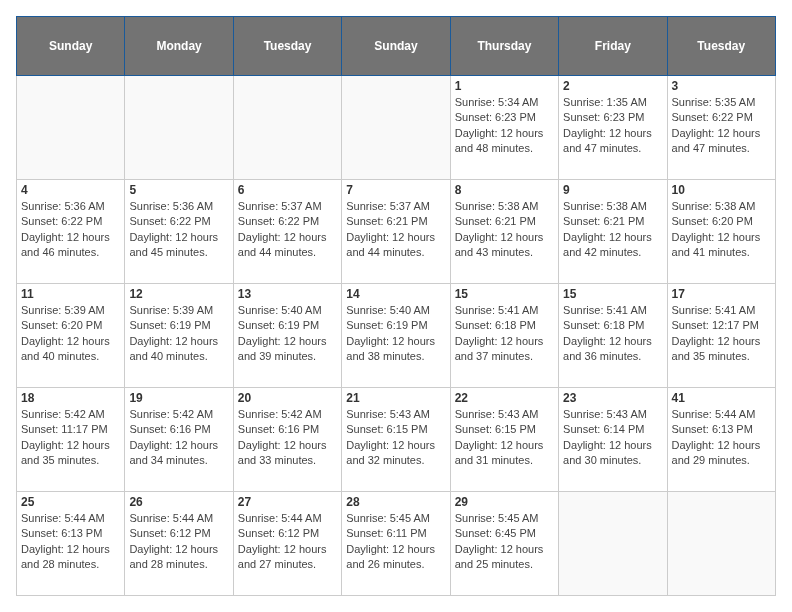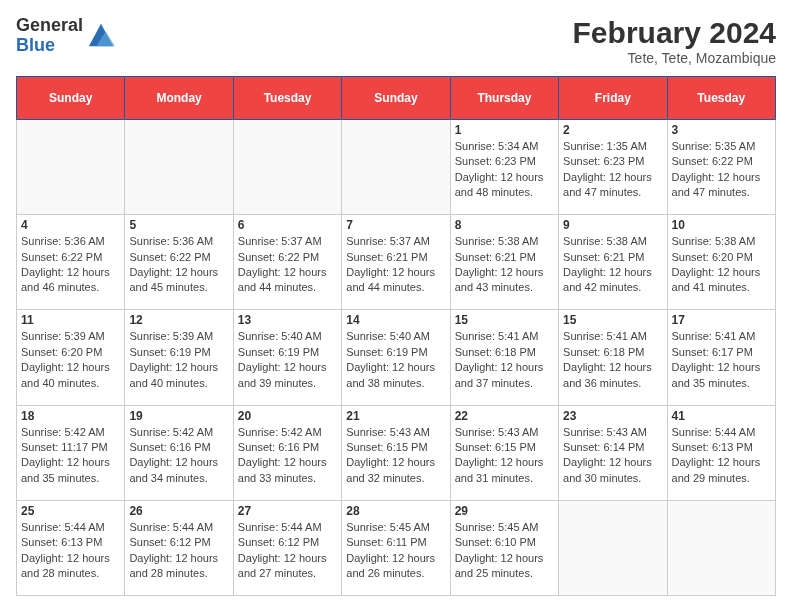--- a/index.html
+++ b/index.html
@@ -61,25 +61,25 @@
       color: #555;
     }
     .calendar {
       flex: 1;
       border: 1px solid #ccc;
       border-collapse: collapse;
       width: 100%;
       table-layout: fixed;
     }
     .calendar th {
-      background: #ef4444;
+      background: #737373;
       color: #fff;
       text-align: center;
       font-size: 12px;
-      padding: 14px 2px;
+      padding: 22px 2px;
       border: 1px solid #1a5a9a;
     }
     .calendar td {
       border: 1px solid #ccc;
       vertical-align: top;
       padding: 3px 4px;
       font-size: 9.5px;
       color: #333;
       background: #fff;
       height: 82px;
@@ -97,36 +97,20 @@
     .day-info {
       font-size: 11px;
       color: #444;
       line-height: 1.4;
     }
   </style>
 </head>
 <body>
 
 <div class="page">
-  <div class="header">
-    <div class="logo">
-      <div class="logo-text">
-        <span class="logo-general">General</span>
-        <span class="logo-blue">Blue</span>
-      </div>
-      <svg class="logo-icon" viewBox="0 0 30 30" xmlns="http://www.w3.org/2000/svg">
-        <polygon points="2,28 15,4 28,28" fill="#2a6db5"></polygon>
-        <polygon points="10,28 20,12 30,28" fill="#5ba3d9" opacity="0.7"></polygon>
-      </svg>
-    </div>
-    <div class="title-area">
-      <div class="month-title">February 2024</div>
-      <div class="subtitle">Tete, Tete, Mozambique</div>
-    </div>
-  </div>
 
   <table class="calendar">
     <thead>
       <tr>
       <th>Sunday</th>
           <th>Monday</th>
           <th>Tuesday</th>
           <th>Sunday</th>
           <th>Thursday</th>
           <th>Friday</th>
@@ -235,21 +219,21 @@
           </td>
           <td>
             <span class="day-num">15</span>
             <div class="day-info">Sunrise: 5:41 AM
 Sunset: 6:18 PM
 Daylight: 12 hours and 36 minutes.</div>
           </td>
           <td>
             <span class="day-num">17</span>
             <div class="day-info">Sunrise: 5:41 AM
-Sunset: 6:17 PM
+Sunset: 12:17 PM
 Daylight: 12 hours and 35 minutes.</div>
           </td>
         </tr>
         <tr>
           <td>
             <span class="day-num">18</span>
             <div class="day-info">Sunrise: 5:42 AM
 Sunset: 11:17 PM
 Daylight: 12 hours and 35 minutes.</div>
           </td>
@@ -311,21 +295,21 @@
           </td>
           <td>
             <span class="day-num">28</span>
             <div class="day-info">Sunrise: 5:45 AM
 Sunset: 6:11 PM
 Daylight: 12 hours and 26 minutes.</div>
           </td>
           <td>
             <span class="day-num">29</span>
             <div class="day-info">Sunrise: 5:45 AM
-Sunset: 6:10 PM
+Sunset: 6:45 PM
 Daylight: 12 hours and 25 minutes.</div>
           </td>
           <td class="empty"></td>
           <td class="empty"></td>
         </tr>
       </tbody>
   </table>
 </div>
 
 </body></html>

